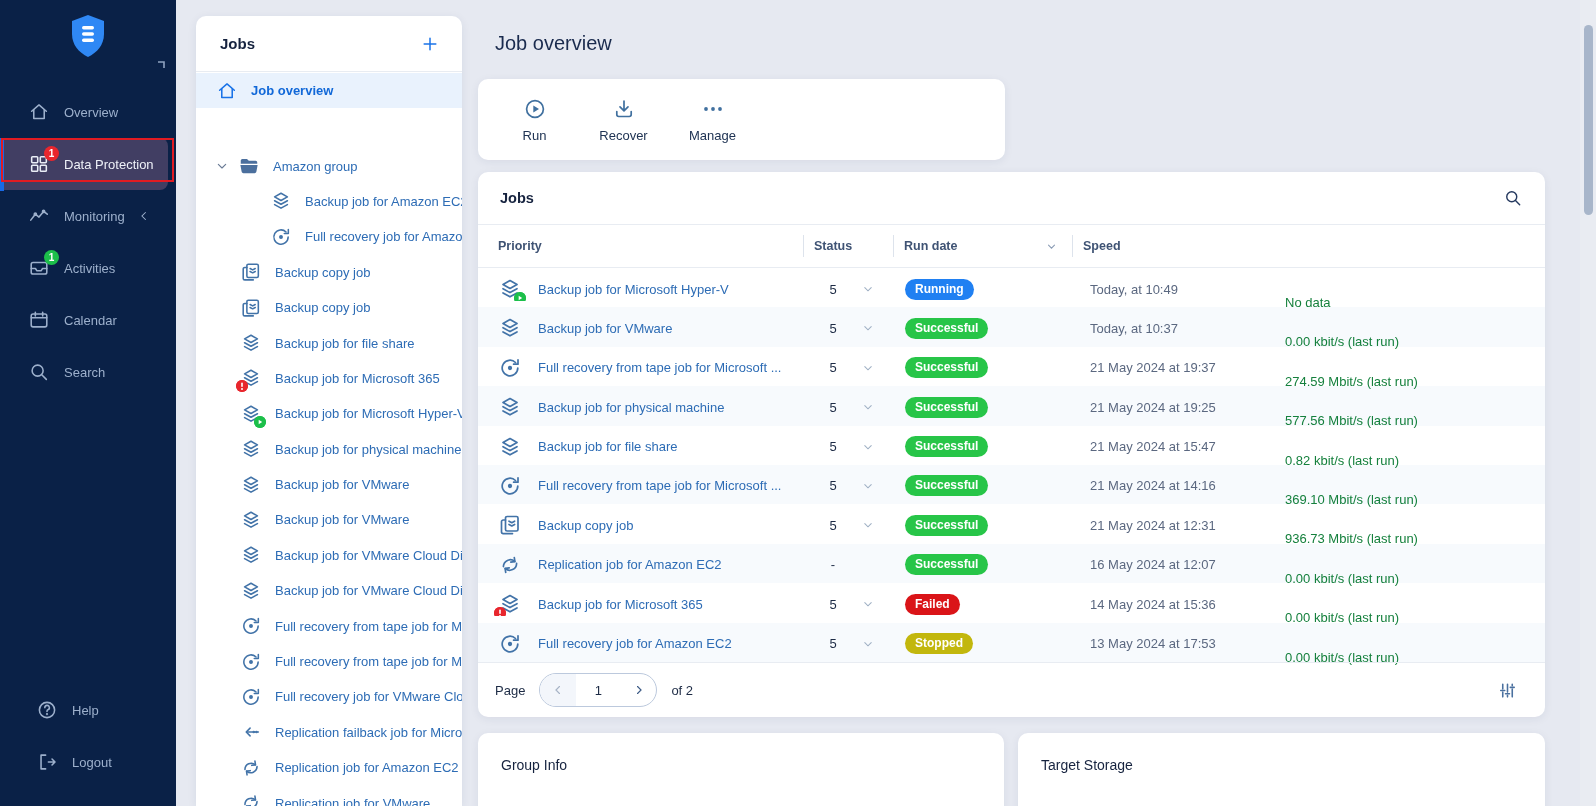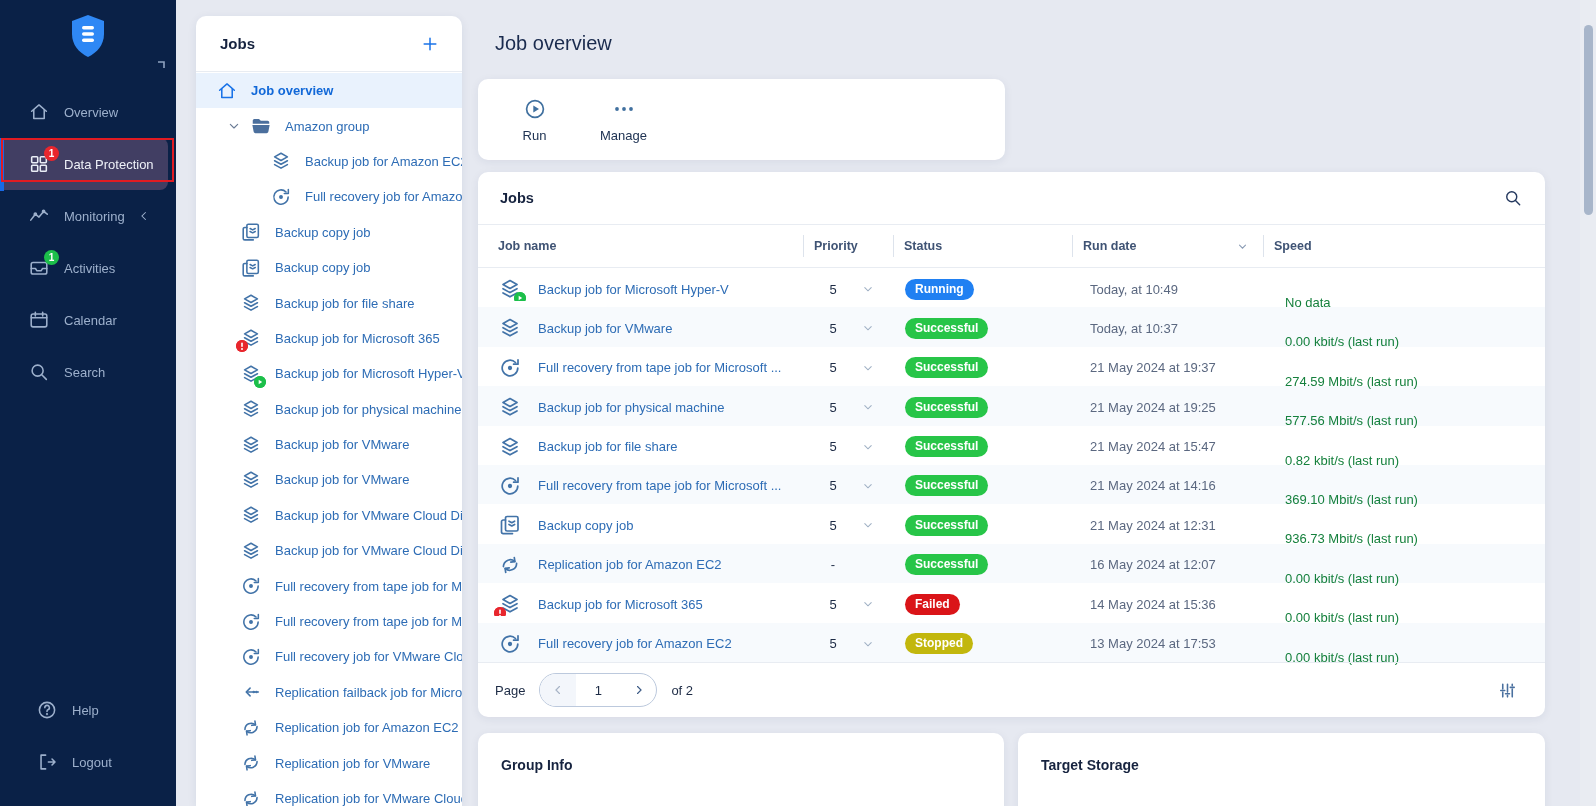--- a/index.html
+++ b/index.html
@@ -36,21 +36,21 @@
   .jobs-panel-title { font-size:15px; font-weight:bold; color:#16233f; }
   .add-btn { color:#1a73e8; cursor:pointer; }
   .tree { padding-top:1px; }
   .tree-item { position:relative; height:35.4px; display:flex; align-items:center; white-space:nowrap;
                overflow:hidden; cursor:pointer; color:#2d6cb5; }
   .tree-item .t-ic { width:22px; height:22px; flex:0 0 22px; position:relative; color:#4273a8; }
   .tree-item .t-lbl { margin-left:13px; font-size:13px; }
   .tree-item.selected { background:#e9f2fd; color:#1168d8; font-weight:bold; }
   .tree-item.selected .t-ic { color:#1a73e8; }
   .tree-item .expander { width:16px; height:16px; color:#6b7c96; margin:0 8px 0 18px; flex:0 0 16px; }
-  .ind0 { padding-left:44px; } .ind0g { padding-left:12px; } .indsel { padding-left:20px; } .ind1 { padding-left:74px; }
+  .ind0 { padding-left:44px; } .ind0g { padding-left:0;margin-top:40px; } .indsel { padding-left:20px; } .ind1 { padding-left:74px; }
   .mini-badge { position:absolute; width:12px; height:12px; border-radius:50%; bottom:-3px; }
   .mini-badge.play { background:#1cbf4a; right:-4px; } .mini-badge.err { background:#e8262d; left:-4px; }
 
   
   .main { position:absolute; left:478px; top:0; width:1080px; height:806px; }
   .page-title { position:absolute; left:17px; top:32px; font-size:20px; font-weight:500; color:#1a2b4e; }
 
   .toolbar-card { position:absolute; left:0; top:79px; width:527px; height:81px; background:#fff;
                   border-radius:10px; box-shadow:0 2px 10px rgba(25,45,90,.07); display:flex; padding-left:12px; }
   .tool-btn { width:89px; display:flex; flex-direction:column; align-items:center; justify-content:center;
@@ -93,21 +93,21 @@
                 background:#f3f6fb; color:#a7b3c6; cursor:pointer; }
   .pager-current { width:46px; text-align:center; color:#1d2b45; }
   .pager-next { width:36px; height:100%; display:flex; align-items:center; justify-content:center;
                 color:#3c5a85; cursor:pointer; }
   .pager-of { margin-left:14px; color:#1d2b45; }
   .tbl-settings { margin-left:auto; color:#4a709f; cursor:pointer; }
 
   .bottom-card { position:absolute; top:733px; height:110px; background:#fff; border-radius:10px;
                  box-shadow:0 2px 10px rgba(25,45,90,.07); }
   .bc-left { left:0; width:526px; } .bc-right { left:540px; width:527px; }
-  .bottom-card .bc-title { padding:24px 0 0 23px; font-size:14px; font-weight:bold; color:#16233f; }
+  .bottom-card .bc-title { padding:24px 0 0 23px; font-size:14px; font-weight:normal; color:#16233f; }
 
   
   .scrollbar-track { position:absolute; right:0; top:0; width:16px; height:806px; background:#e9ecf2; }
   .scrollbar-thumb { position:absolute; right:3px; top:25px; width:9px; height:190px; border-radius:5px;
                      background:#a8b6ca; cursor:grab; }
 </style>
 </head>
 <body>
 
 <div class="sidebar">
@@ -466,20 +466,29 @@
         <span style="width:24px;height:24px">
           <svg width="100%" height="100%" viewBox="0 0 24 24" fill="none" stroke="currentColor" stroke-width="1.7" stroke-linecap="round" stroke-linejoin="round">
             <circle cx="12" cy="12" r="8.4"></circle>
             <path d="M10.3 8.6 16 12l-5.7 3.4z" fill="currentColor" stroke="none"></path>
           </svg>
         </span>
                  <span class="t-label">Run</span>
       </div>
       <div class="tool-btn">
         <span style="width:24px;height:24px">
+          <svg width="100%" height="100%" viewBox="0 0 24 24" fill="none" stroke="currentColor" stroke-width="1.7" stroke-linecap="round" stroke-linejoin="round">
+            <path d="M12 4v9.3M8 9.8l4 4 4-4"></path>
+            <path d="M4.8 14.5v3.1c0 1 .8 1.9 1.9 1.9h10.6c1 0 1.9-.8 1.9-1.9v-3.1"></path>
+          </svg>
+        </span>
+                 <span class="t-label">Recover</span>
+      </div>
+      <div class="tool-btn">
+        <span style="width:24px;height:24px">
           <svg width="100%" height="100%" viewBox="0 0 24 24">
             <circle cx="5" cy="12" r="1.9" fill="currentColor"></circle>
             <circle cx="12" cy="12" r="1.9" fill="currentColor"></circle>
             <circle cx="19" cy="12" r="1.9" fill="currentColor"></circle>
           </svg>
         </span>
                  <span class="t-label">Manage</span>
       </div>
     </div>
 
@@ -487,21 +496,20 @@
     <div class="jobs-card-header">
       <span class="jobs-card-title">Jobs</span>
       <span class="tbl-search">
         <svg width="20" height="20" viewBox="0 0 24 24" fill="none" stroke="currentColor" stroke-width="1.7" stroke-linecap="round">
             <circle cx="10.5" cy="10.5" r="6"></circle>
             <path d="M15 15l5 5"></path>
           </svg>
       </span>
     </div>
     <div class="grid-row thead">
-        <div class="th">Job name</div>
         <div class="th">Priority</div>
         <div class="th">Status</div>
         <div class="th">Run date<span class="sort-chev">
             <svg width="13" height="13" viewBox="0 0 24 24" fill="none" stroke="currentColor" stroke-width="2" stroke-linecap="round">
               <path d="M6.5 9.5 12 15l5.5-5.5"></path>
             </svg>
           </span></div>
         <div class="th">Speed</div>
       </div>
     <div class="tbody">

